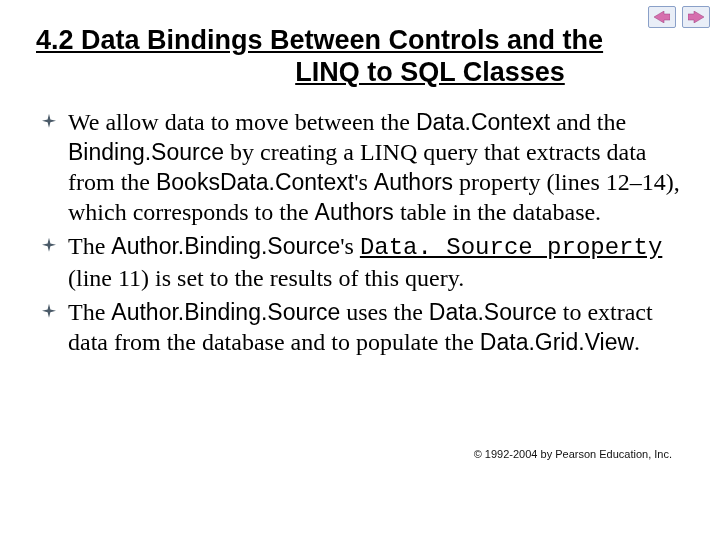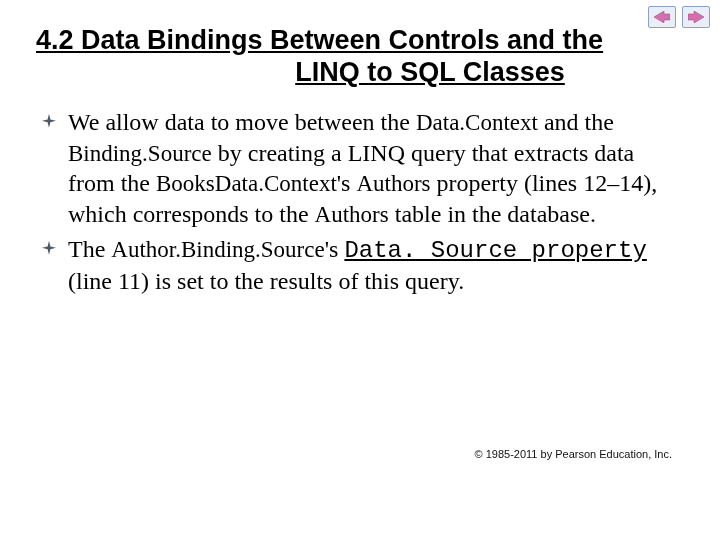--- a/index.html
+++ b/index.html
@@ -49,21 +49,21 @@
     position: absolute;
     left: 2px;
     top: 7px;
     width: 14px;
     height: 14px;
     background: #4a5a68;
     clip-path: polygon(50% 0, 60% 40%, 100% 50%, 60% 60%, 50% 100%, 40% 60%, 0 50%, 40% 40%);
     border-radius: 2px;
   }
   .code {
-    font-family: Liberation Serif, serif;
+    font-family: Liberation Sans, sans-serif;
     font-size: 23px;
   }
   .link {
     font-family: Liberation Mono, monospace;
     color: #000;
     text-decoration: underline;
   }
   .nav {
     position: absolute;
     top: 6px;
@@ -117,19 +117,22 @@
     <span class="l2"><span class="u">LINQ to SQL Classes</span></span>
   </h1>
 
   <ul class="bullets">
     <li>
       <span>We allow data to move between the </span><span class="code">Data.Context</span><span> and the </span><span class="code">Binding.Source</span><span> by creating a LINQ query that extracts data from the </span><span class="code">BooksData.Context</span><span>'s </span><span class="code">Authors</span><span> property (lines 12–14), which corresponds to the </span><span class="code">Authors</span><span> table in the database.</span>
     </li>
     <li>
       <span>The </span><span class="code">Author.Binding.Source</span><span>'s </span><span class="link">Data. Source property</span><span> (line 11) is set to the results of this query.</span>
     </li>
+    <li>
+      <span>The </span><span class="code">Author.Binding.Source</span><span> uses the </span><span class="code">Data.Source</span><span> to extract data from the database and to populate the </span><span class="code">Data.Grid.View</span><span>.</span>
+    </li>
   </ul>
 
   <div class="footer">
-    <div>© 1985-2011 by Pearson Education, Inc.</div>
+    <div>© 1992-2004 by Pearson Education, Inc.</div>
   </div>
 
 </div>
 
 </body></html>

